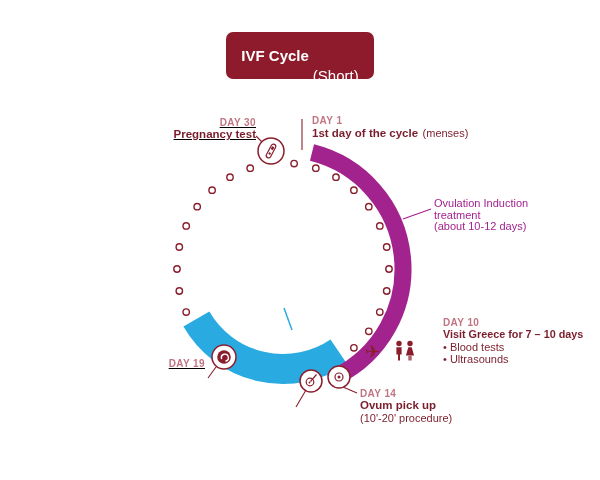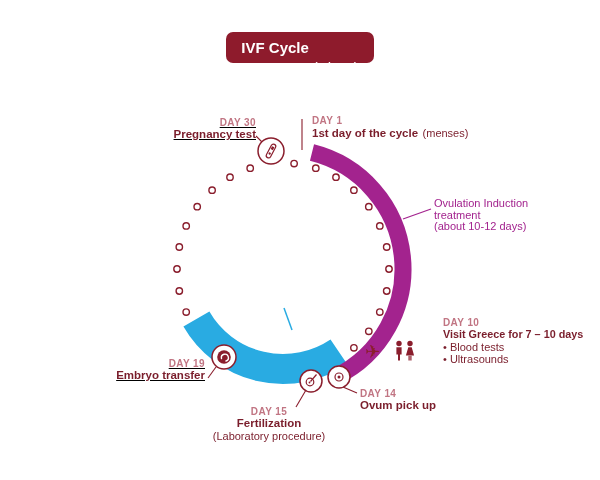--- a/index.html
+++ b/index.html
@@ -2,21 +2,21 @@
 <html><head>
 <meta charset="utf-8">
 <style>
   html,body{margin:0;padding:0;background:#fff;}
   #stage{
     position:relative;width:600px;height:480px;background:#fff;overflow:hidden;
     font-family:"Liberation Sans", sans-serif;
   }
   #ring{position:absolute;left:0;top:0;}
   .banner{
-    position:absolute;left:226px;top:32px;width:148px;height:31px;
+    position:absolute;left:226px;top:32px;width:148px;height:47px;
     background:#8e1b2c;border-radius:7px;color:#fff;
     display:flex;align-items:center;justify-content:center;
     font-size:15px;white-space:nowrap;
   }
   .banner b{font-weight:bold;margin-right:4px;}
   .banner span.lt{font-weight:normal;margin-top:40px;}
   .callout{position:absolute;line-height:12px;white-space:nowrap;}
   .day-label{color:#c17583;font-weight:bold;font-size:10px;letter-spacing:.4px;line-height:11px;}
   .c-title{color:#7a1d2b;font-weight:bold;font-size:11.5px;line-height:12.5px;}
   .c-note{color:#7a1d2b;font-weight:normal;font-size:11px;line-height:12.5px;}
@@ -149,26 +149,21 @@
   <div class="callout" style="left:443px;top:317px;">
     <div class="day-label">DAY 10</div>
     <div class="c-title" style="font-size:10.8px;">Visit Greece for 7 – 10 days</div>
     <div class="c-note">• Blood tests</div>
     <div class="c-note">• Ultrasounds</div>
   </div>
 
   <div class="callout" style="left:360px;top:388px;">
     <div class="day-label">DAY 14</div>
     <div class="c-title">Ovum pick up</div>
+    <div class="c-note">(10'-20' procedure)</div>
   </div>
 
-  <div class="callout center" style="left:200px;top:406px;width:138px;">
-    <div class="day-label">DAY 15</div>
-    <div class="c-title">Fertilization</div>
-    <div class="c-note">(Laboratory procedure)</div>
-  </div>
 
   <div class="callout right" style="left:58px;top:358px;width:147px;">
     <div class="day-label">DAY 19</div>
-    <div class="c-title">Embryo transfer</div>
   </div>
 
 </div>
 
 </body></html>

